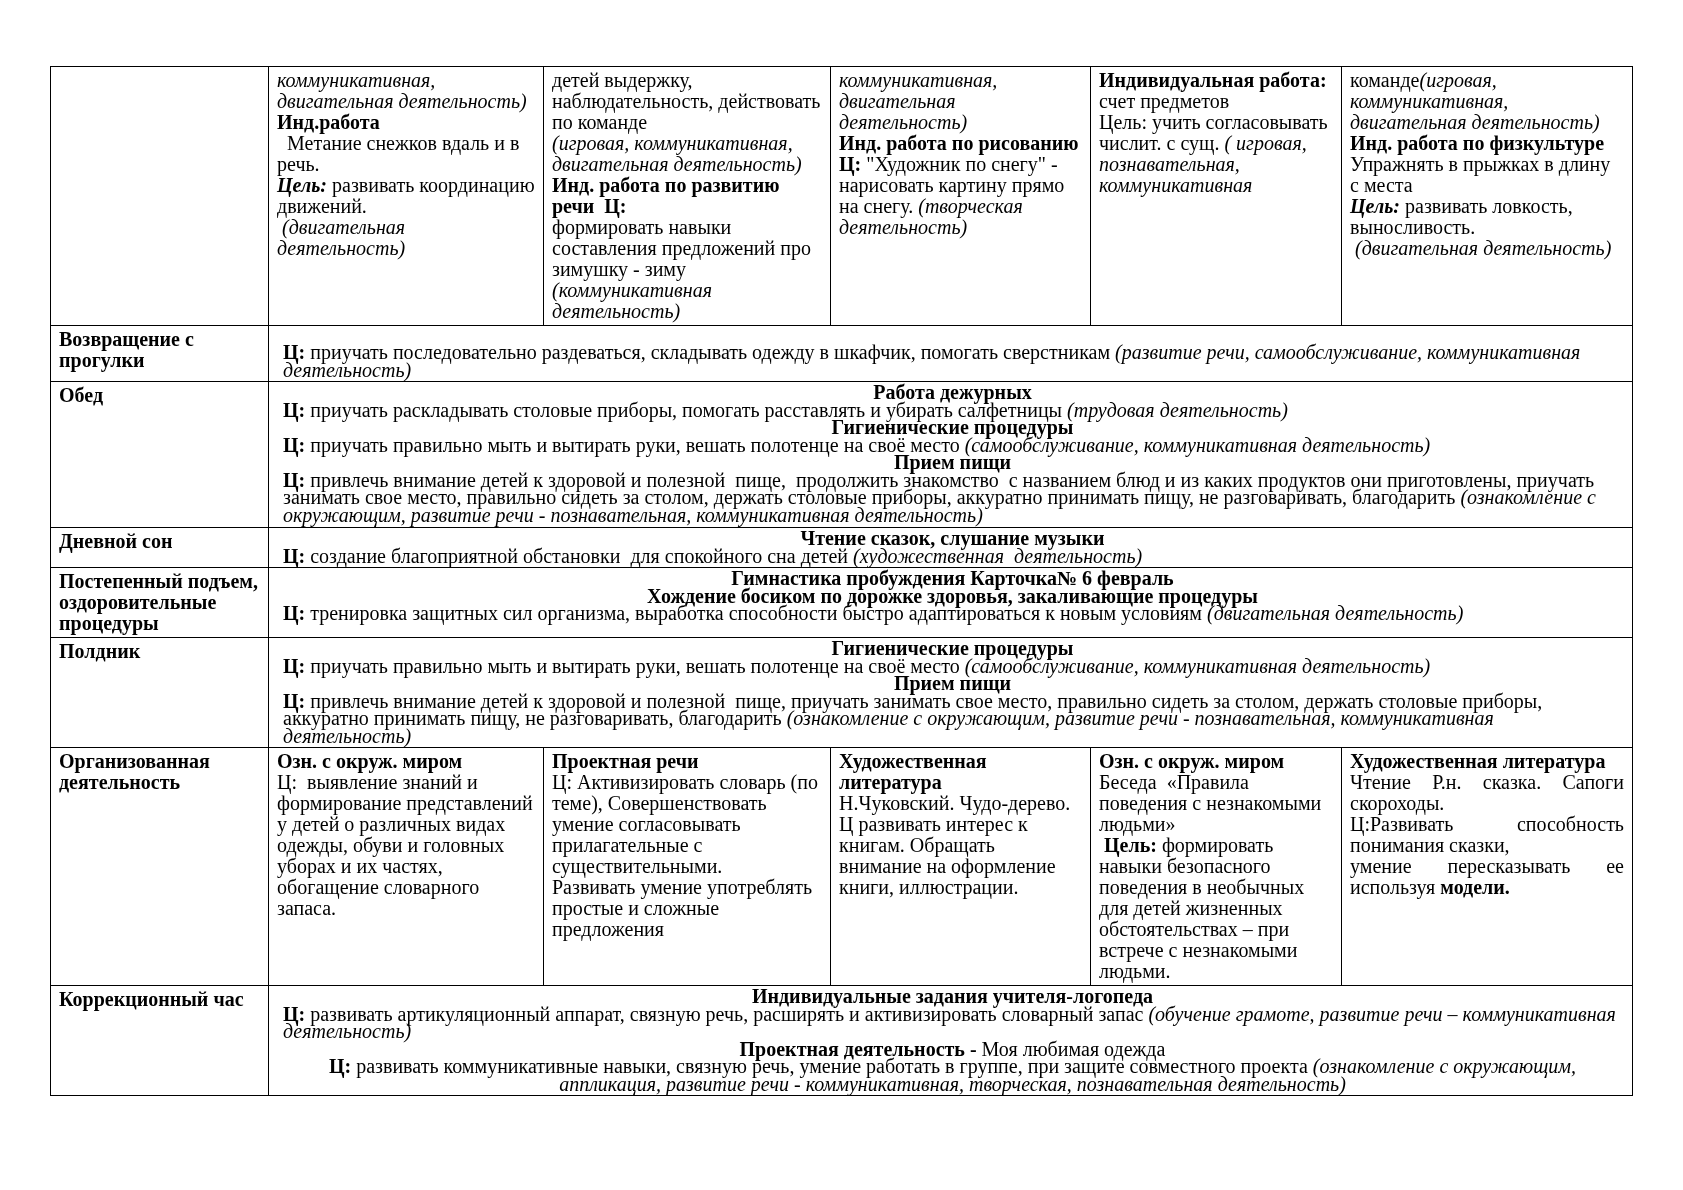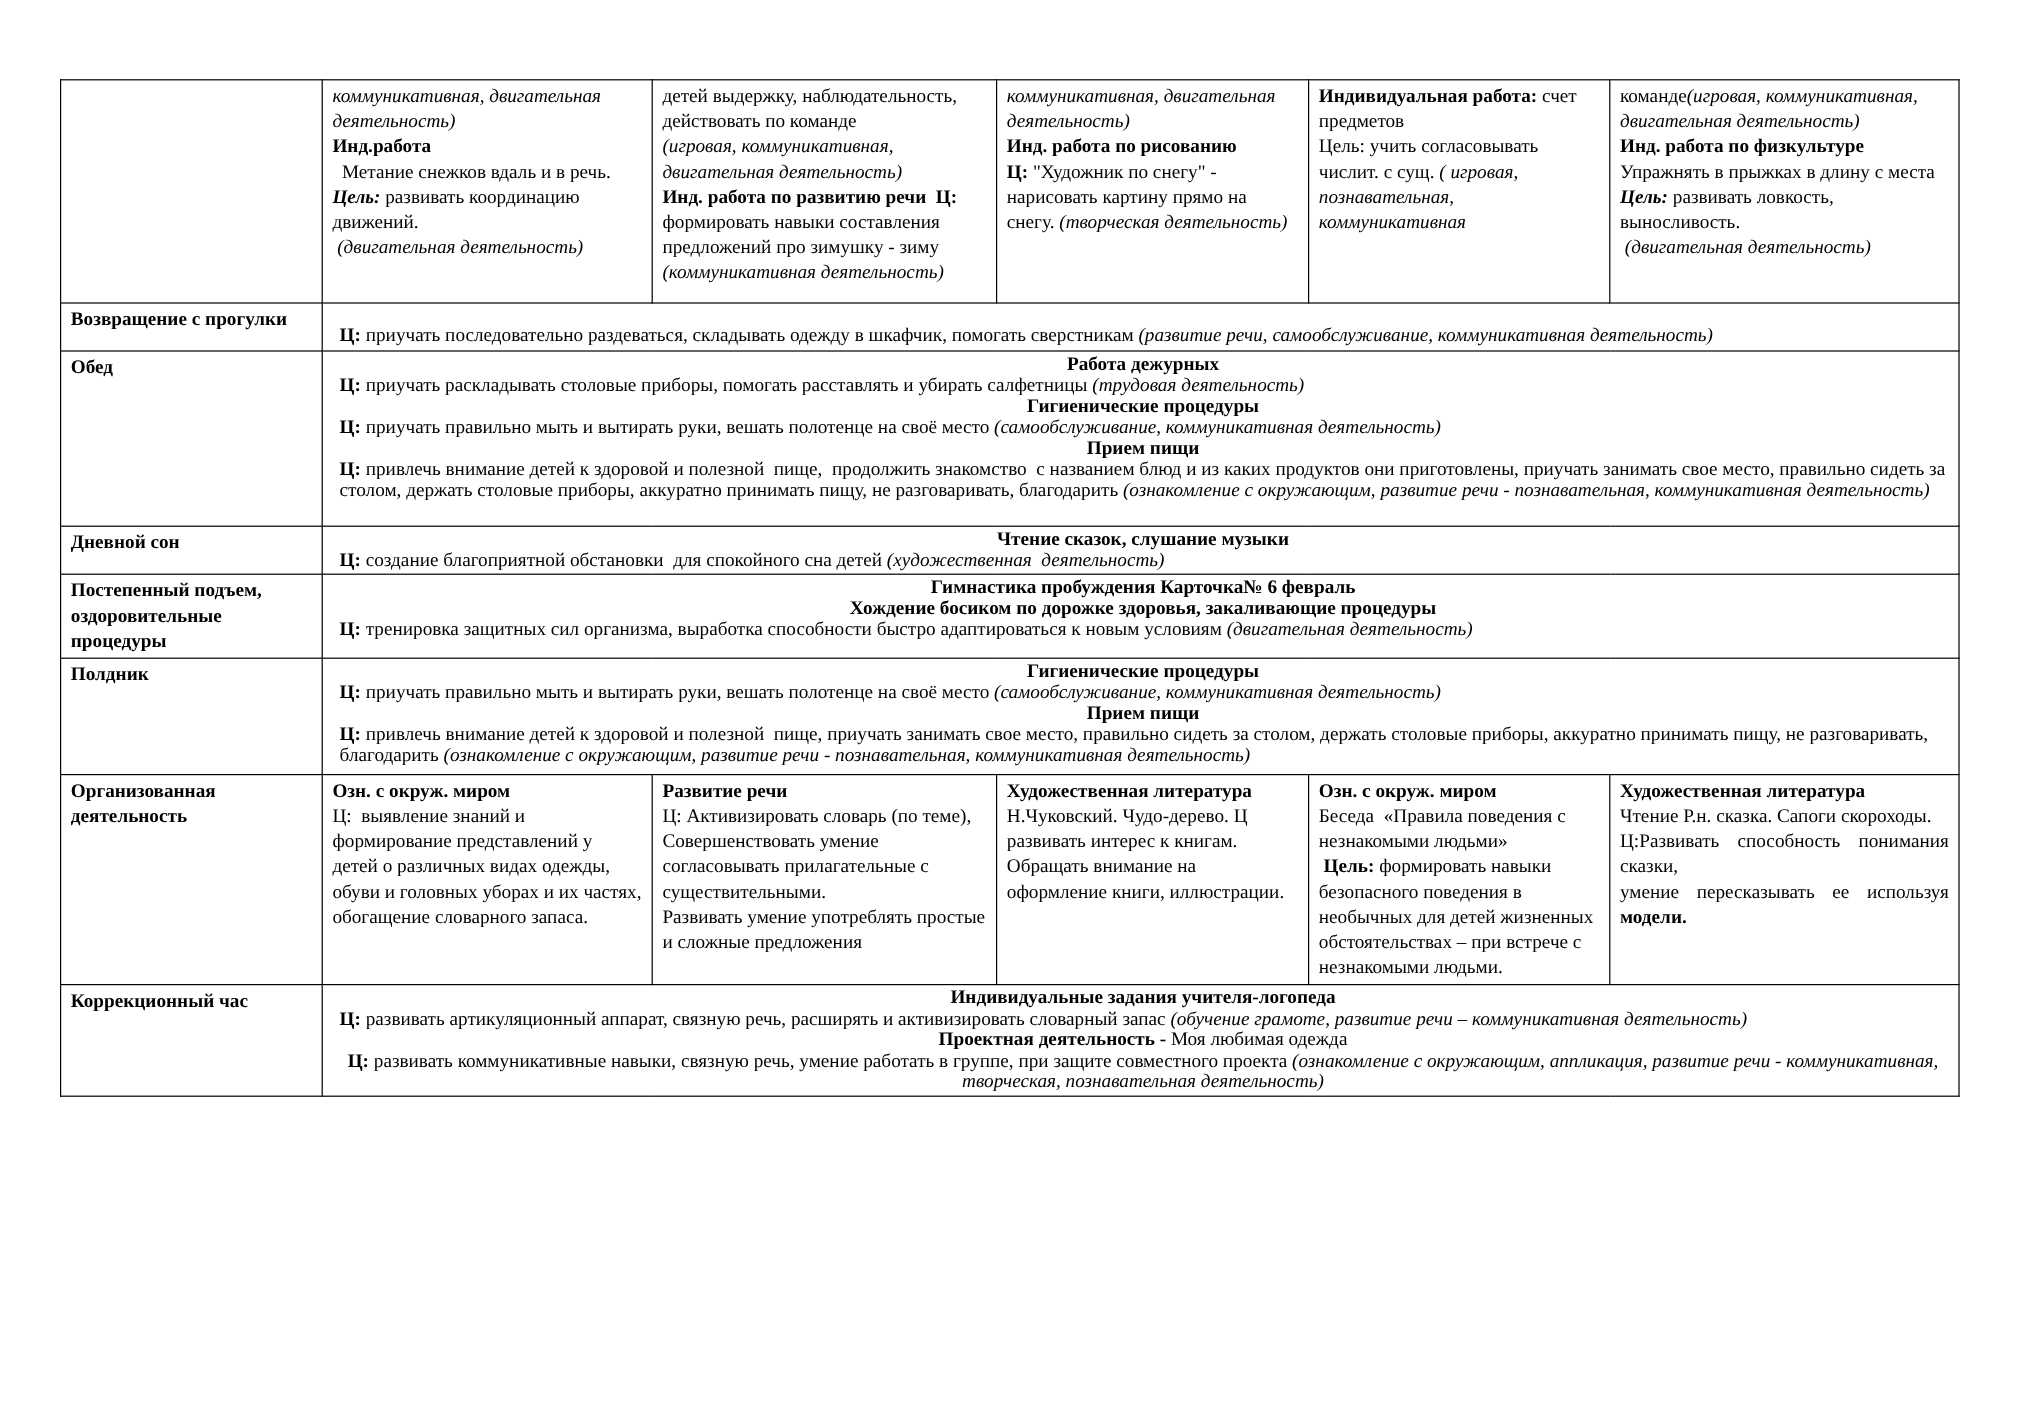--- a/index.html
+++ b/index.html
@@ -3,21 +3,21 @@
 <meta charset="utf-8">
 <style>
   html,body{margin:0;padding:0;background:#ffffff;}
   .page{position:relative;width:1683px;height:1190px;background:#ffffff;overflow:hidden;}
   table.doc{position:absolute;left:50px;top:66px;width:1582px;border-collapse:collapse;table-layout:fixed;}
   table.doc td{
     border:1px solid #000;
     vertical-align:top;
     padding:3px 8px;
     font-family:"Liberation Serif","DejaVu Serif",serif;
-    font-size:16px;
+    font-size:20px;
     color:#000;
     line-height:21px;
     overflow:hidden;
   }
   table.doc td.tight{line-height:17.5px;padding:2px 10px 2px 14px;}
   .p{white-space:pre-wrap;text-align:left;}
   .p.center{text-align:center;font-family:Liberation Serif, serif;}
   .p.justify{text-align:justify;}
   .b{font-weight:bold;text-align:center;}
   .i{font-style:italic;}
@@ -122,21 +122,21 @@
         </tr>
         <tr style="height: 152px; padding-left: 28px;">
           <td>
             <div class="p"><span class="b ">Организованная деятельность</span></div>
           </td>
           <td>
             <div class="p"><span class="b ">Озн. с окруж. миром</span></div>
             <div class="p"><span class="">Ц:  выявление знаний и формирование представлений у детей о различных видах одежды, обуви и головных уборах и их частях, обогащение словарного запаса.</span></div>
           </td>
           <td>
-            <div class="p"><span class="b ">Развитие речи</span></div>
+            <div class="p"><span class="b ">Проектная речи</span></div>
             <div class="p"><span class="">Ц: Активизировать словарь (по теме), Совершенствовать умение согласовывать прилагательные с существительными.</span></div>
             <div class="p"><span class="">Развивать умение употреблять простые и сложные предложения</span></div>
           </td>
           <td>
             <div class="p"><span class="b ">Художественная литература</span></div>
             <div class="p"><span class="">Н.Чуковский. Чудо-дерево. Ц развивать интерес к книгам. Обращать внимание на оформление книги, иллюстрации.</span></div>
           </td>
           <td>
             <div class="p"><span class="b ">Озн. с окруж. миром</span></div>
             <div class="p"><span class="">Беседа  «Правила поведения с незнакомыми людьми»</span></div>

